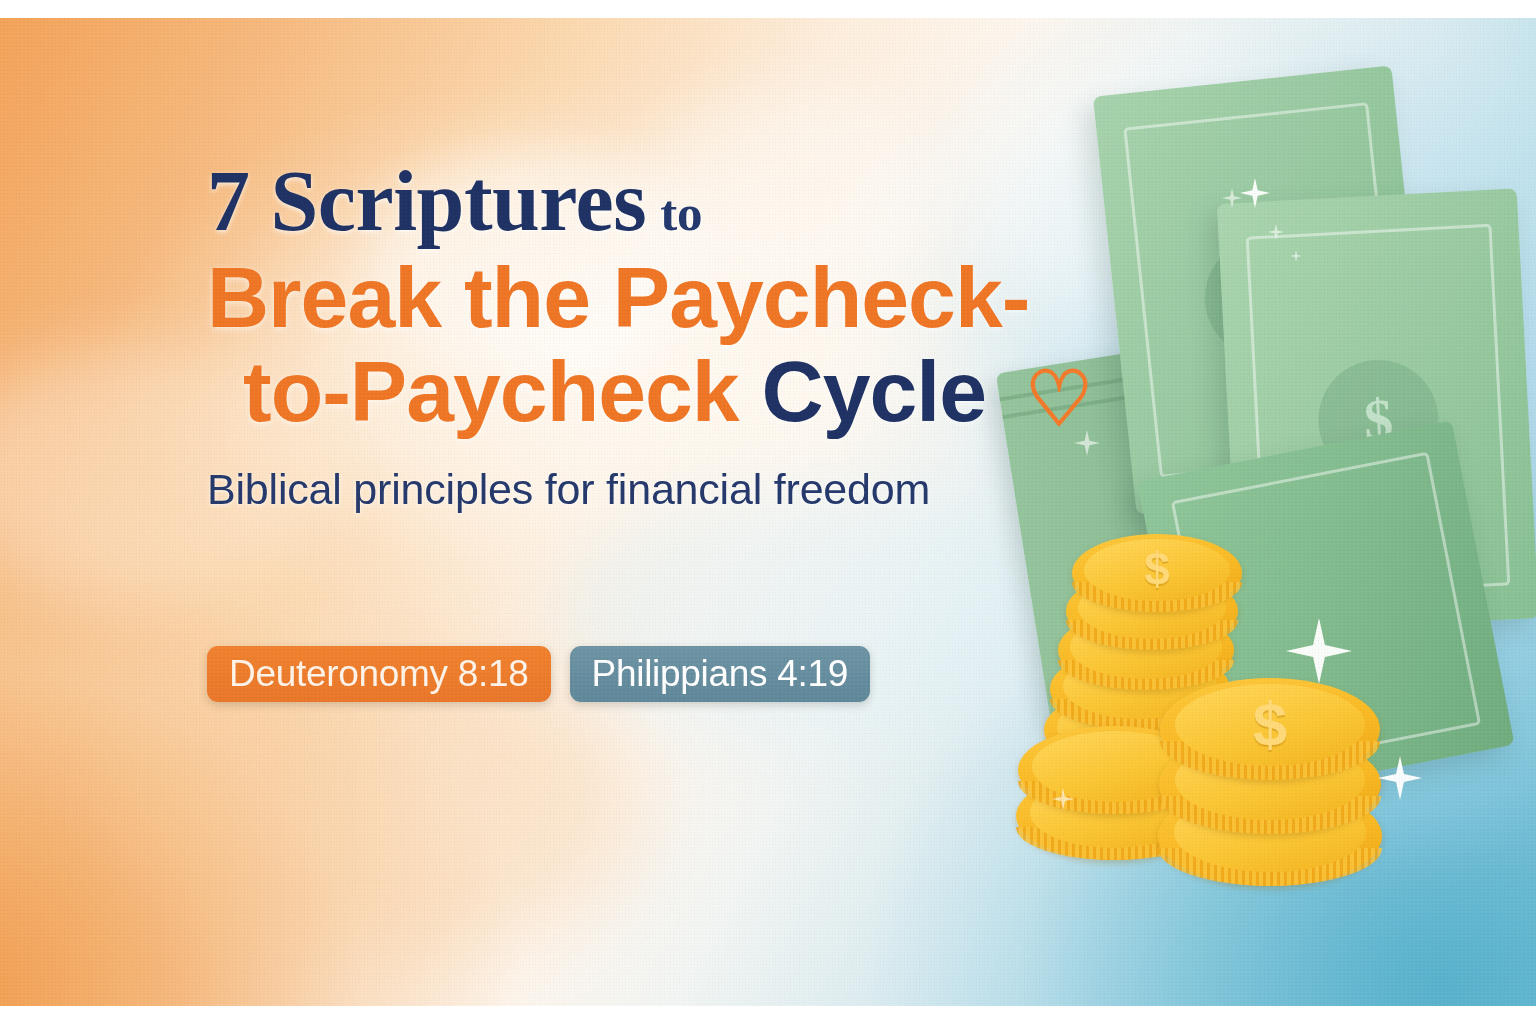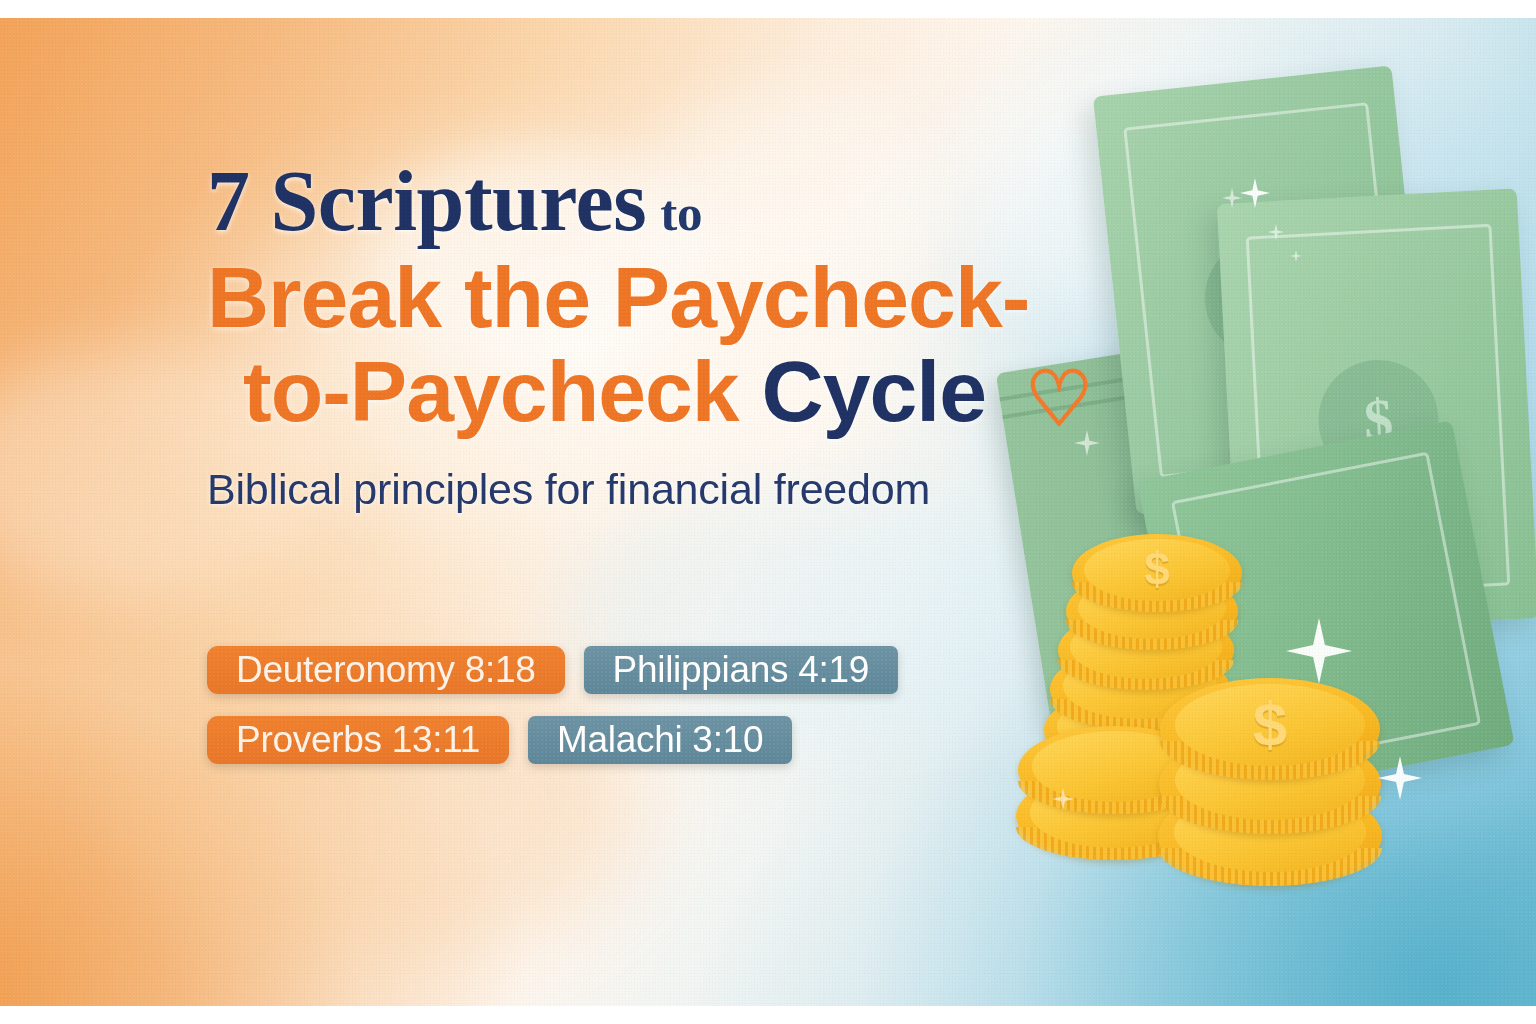--- a/index.html
+++ b/index.html
@@ -153,38 +153,37 @@
   }
 
   
   #pill-grid {
     position:absolute; left:207px; top:628px;
     display:flex; flex-direction:column; gap:22px;
   }
   .pill-row { display:flex; align-items:center; gap:19px; }
   .pill {
     display:inline-flex; align-items:center; justify-content:center;
-    height:48px;
-    padding:0 29px;
+    height:56px;
+    padding:0 22px;
     border-radius:11px;
     font-family:"Liberation Sans", sans-serif;
     font-size:37px;
     font-weight:400;
     letter-spacing:-0.3px;
     white-space:nowrap;
     box-shadow:0 3px 9px rgba(60,50,40,0.20);
   }
   .pill.orange {
     background:linear-gradient(180deg,#f0802f 0%,#e9762a 100%);
     color:#fdf3e8;
   }
   .pill.blue {
     background:linear-gradient(180deg,#6d93a4 0%,#5f8799 100%);
     color:#ffffff;
-    border-radius:7px;
   }
 
   
   #illustration { position:absolute; right:0; top:0; width:520px; height:988px; }
 
   .bill {
     position:absolute;
     border-radius:8px;
     box-shadow:-10px 10px 26px rgba(40,70,60,0.18);
   }
@@ -424,24 +423,20 @@
       </div>
 
       <div id="subtitle">Biblical principles for financial freedom</div>
     </div>
 
     <div id="pill-grid">
       <div class="pill-row">
         <div class="pill orange">Deuteronomy 8:18</div>
         <div class="pill blue">Philippians 4:19</div>
       </div>
-      <div class="pill-row">
-        <div class="pill orange">Proverbs 13:11</div>
-        <div class="pill blue">Malachi 3:10</div>
-      </div>
     </div>
 
     <div class="grain"></div>
     <div class="grain2"></div>
   </div>
 
   <div class="band band-top"></div>
   <div class="band band-bottom"></div>
 </div>
 

